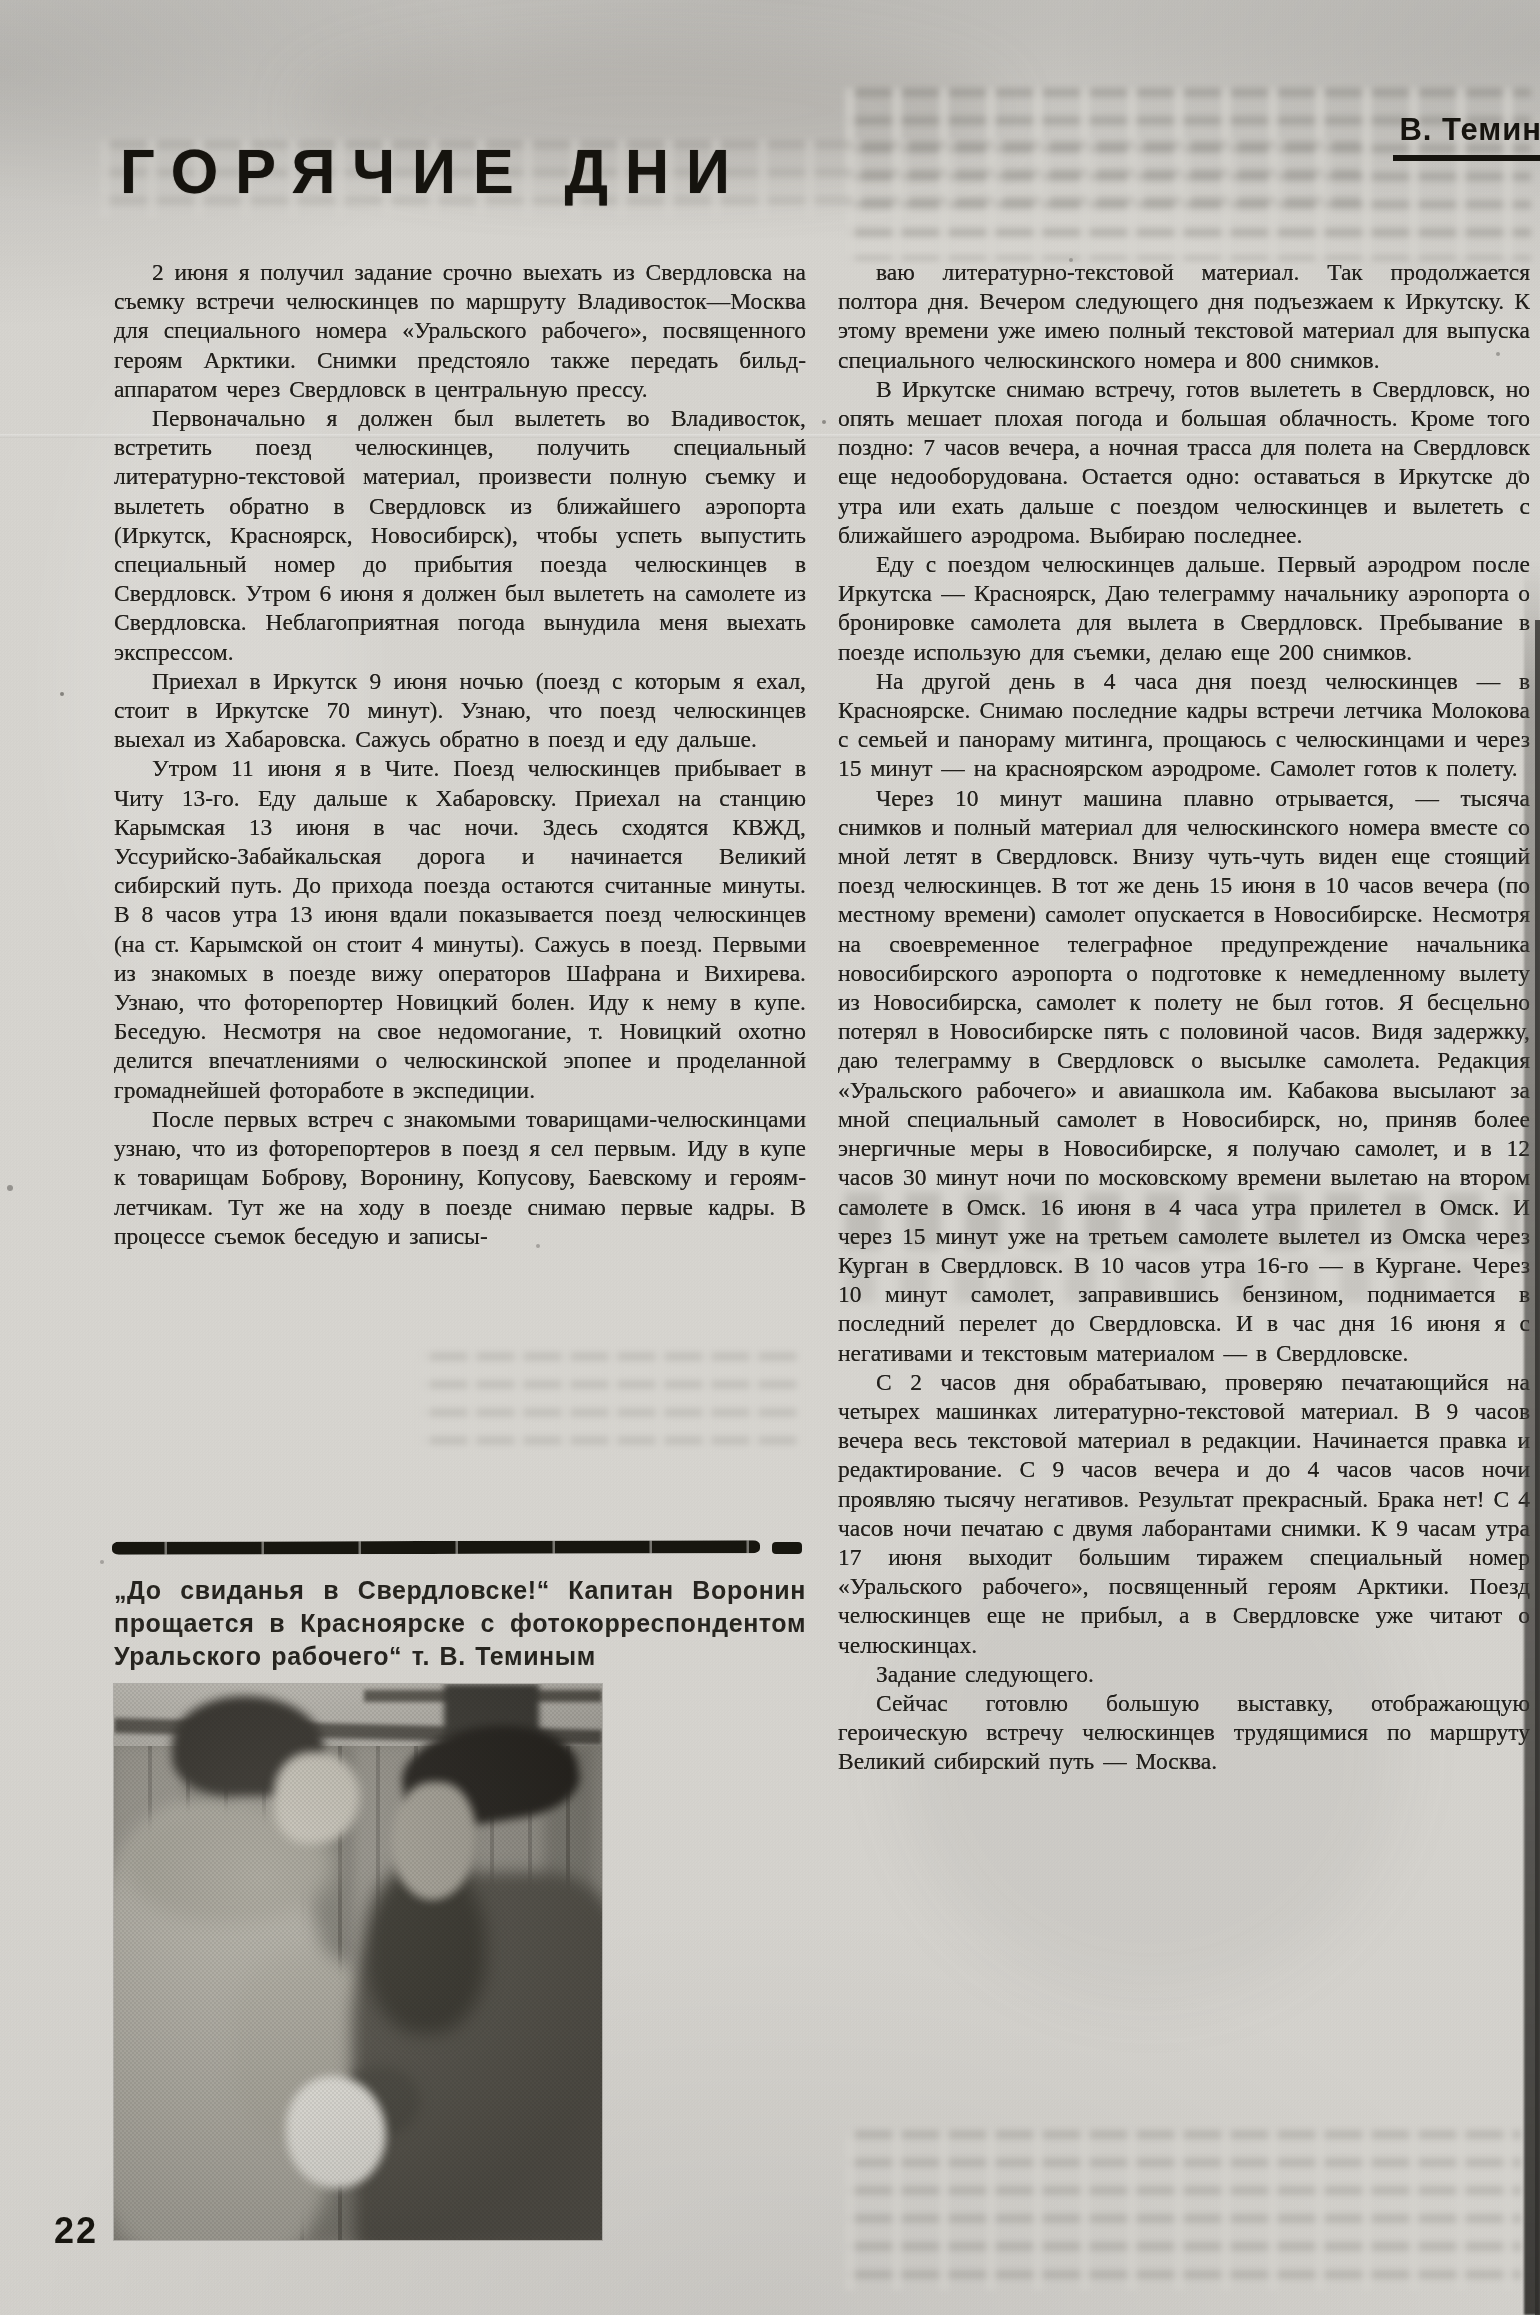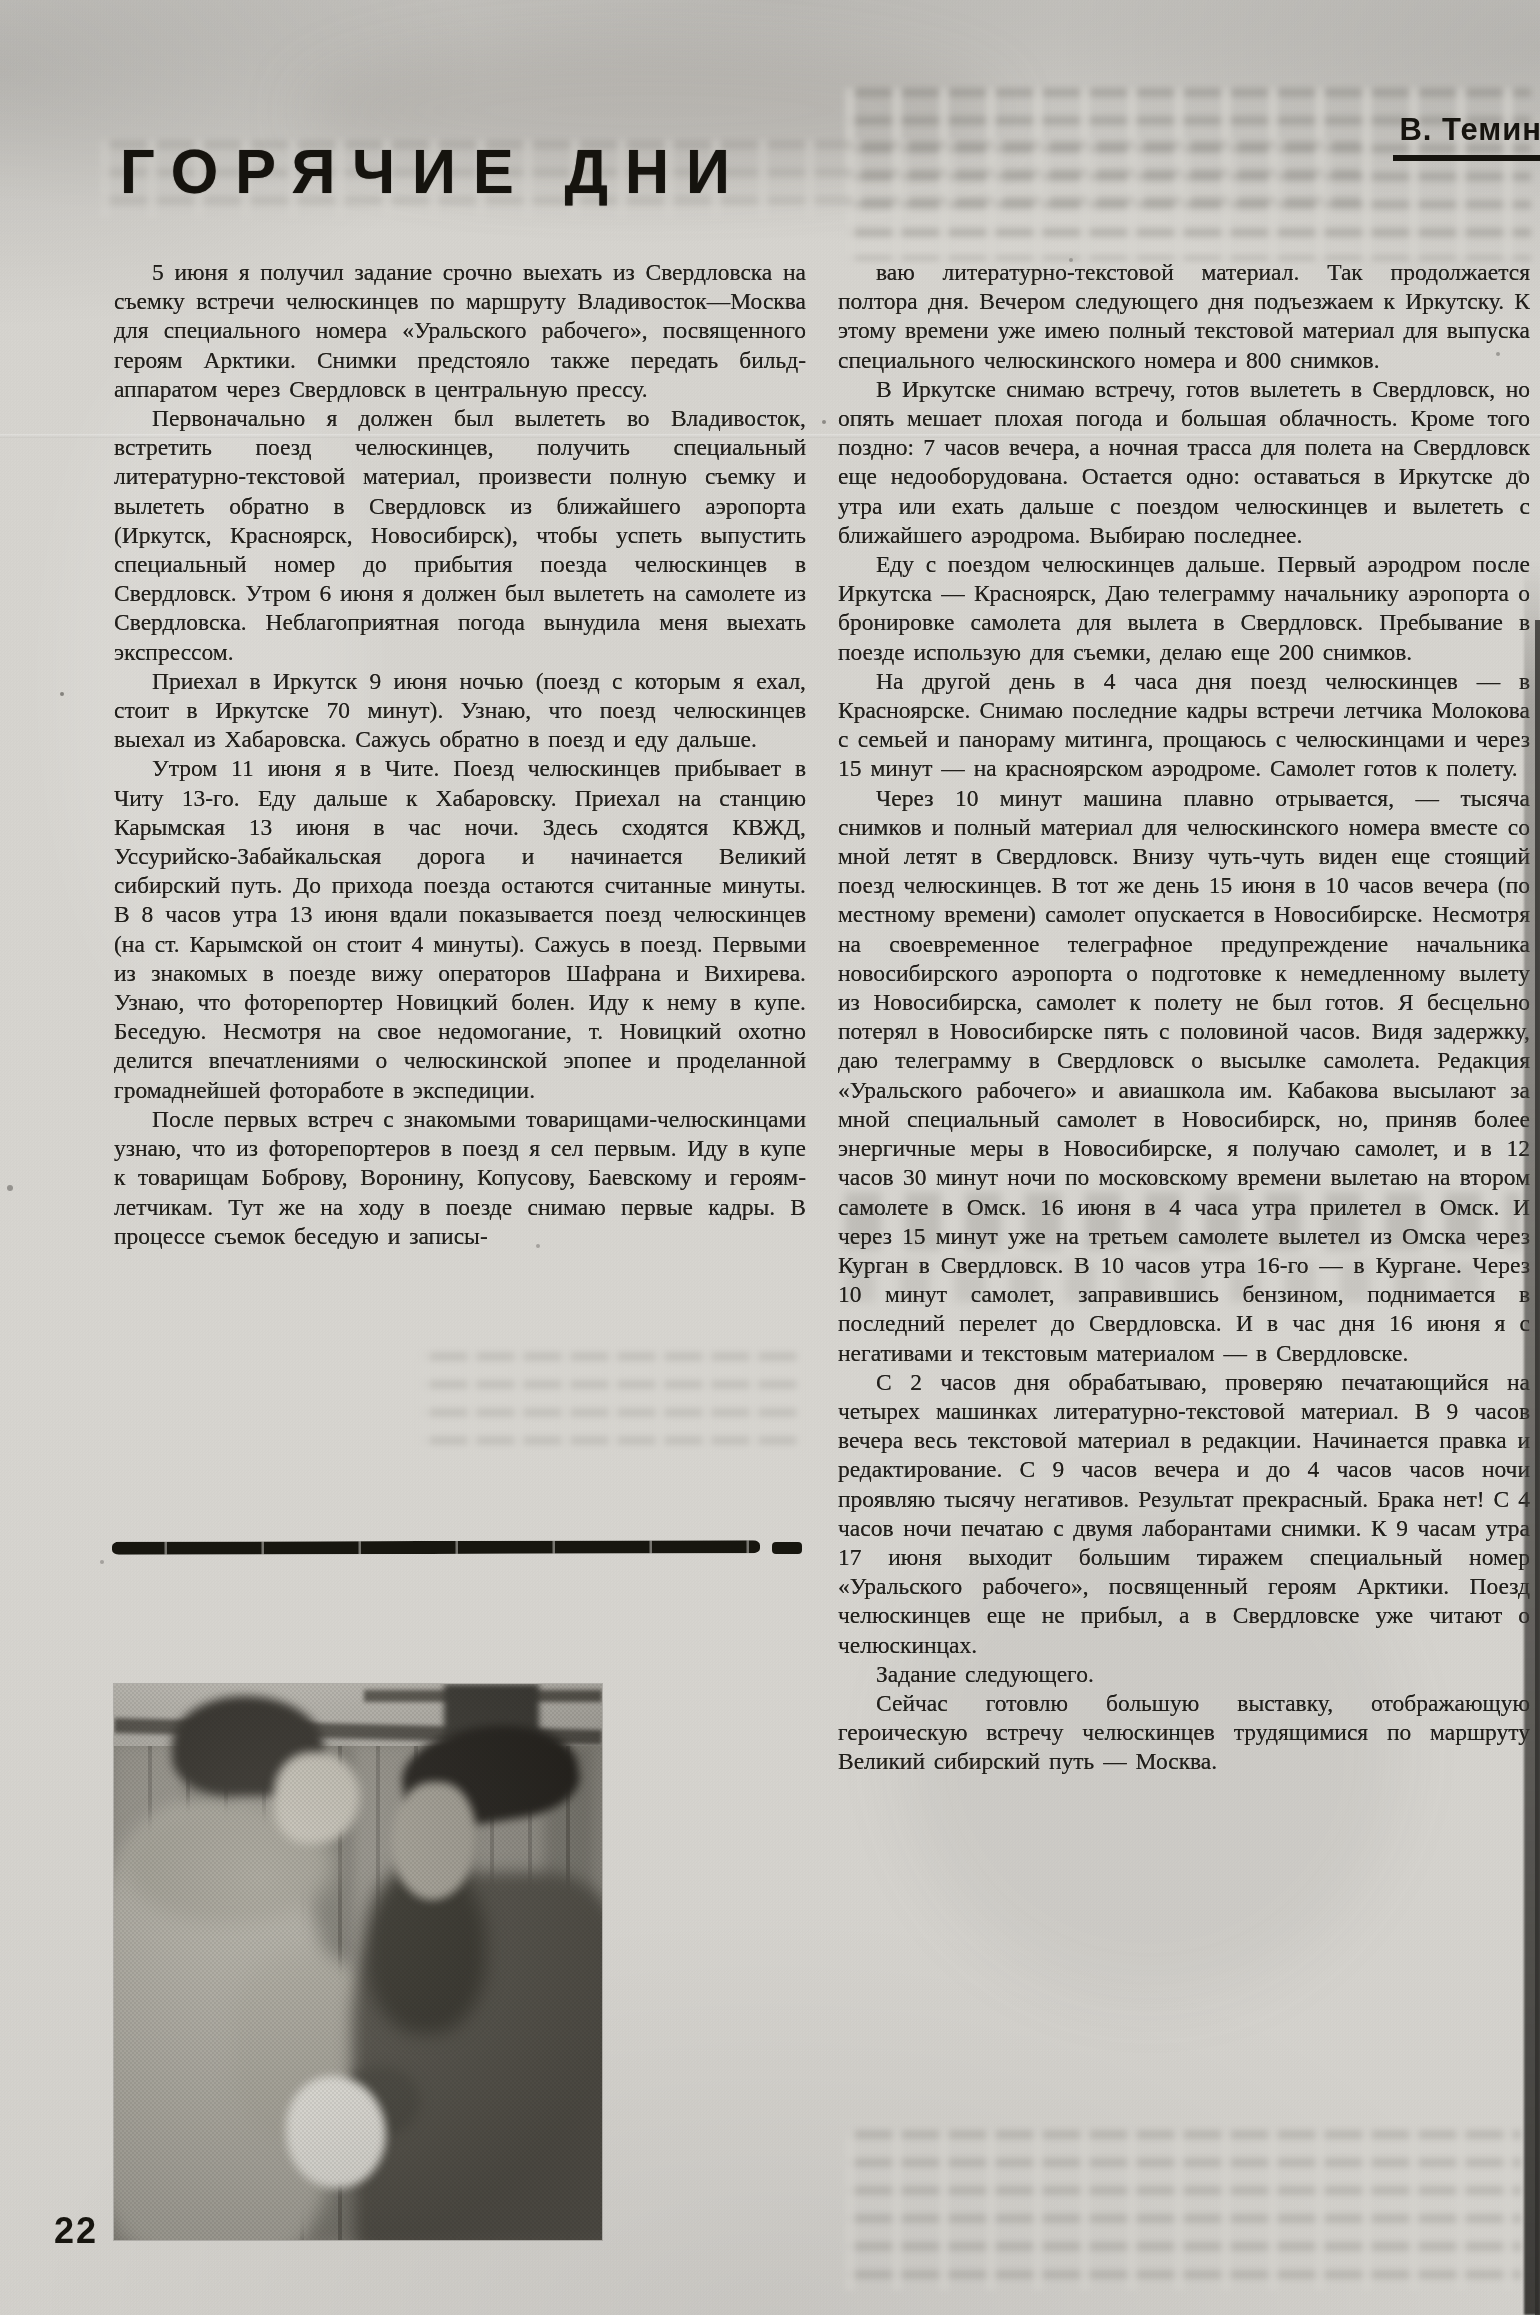--- a/index.html
+++ b/index.html
@@ -131,40 +131,41 @@
   <div class="ghost left-mid"></div>
   <div class="ghost bottom-right"></div>
   <div class="speck"></div>
   <div class="edge-right"></div>
   <div class="edge-right-line"></div>
 
   <div class="byline">В. Темин</div>
   <h1 class="title">ГОРЯЧИЕ ДНИ</h1>
 
   <div class="col col-left">
-    <p>5 июня я получил задание срочно выехать из Свердловска на съемку встречи челюскинцев по маршруту Владивосток—Москва для специального номера «Уральского рабочего», посвященного героям Арктики. Снимки предстояло также передать бильд-аппаратом через Свердловск в центральную прессу.</p>
+    <p>2 июня я получил задание срочно выехать из Свердловска на съемку встречи челюскинцев по маршруту Владивосток—Москва для специального номера «Уральского рабочего», посвященного героям Арктики. Снимки предстояло также передать бильд-аппаратом через Свердловск в центральную прессу.</p>
     <p>Первоначально я должен был вылететь во Владивосток, встретить поезд челюскинцев, получить специальный литературно-текстовой материал, произвести полную съемку и вылететь обратно в Свердловск из ближайшего аэропорта (Иркутск, Красноярск, Новосибирск), чтобы успеть выпустить специальный номер до прибытия поезда челюскинцев в Свердловск. Утром 6 июня я должен был вылететь на самолете из Свердловска. Неблагоприятная погода вынудила меня выехать экспрессом.</p>
     <p>Приехал в Иркутск 9 июня ночью (поезд с которым я ехал, стоит в Иркутске 70 минут). Узнаю, что поезд челюскинцев выехал из Хабаровска. Сажусь обратно в поезд и еду дальше.</p>
     <p>Утром 11 июня я в Чите. Поезд челюскинцев прибывает в Читу 13-го. Еду дальше к Хабаровску. Приехал на станцию Карымская 13 июня в час ночи. Здесь сходятся КВЖД, Уссурийско-Забайкальская дорога и начинается Великий сибирский путь. До прихода поезда остаются считанные минуты. В 8 часов утра 13 июня вдали показывается поезд челюскинцев (на ст. Карымской он стоит 4 минуты). Сажусь в поезд. Первыми из знакомых в поезде вижу операторов Шафрана и Вихирева. Узнаю, что фоторепортер Новицкий болен. Иду к нему в купе. Беседую. Несмотря на свое недомогание, т. Новицкий охотно делится впечатлениями о челюскинской эпопее и проделанной громаднейшей фотоработе в экспедиции.</p>
     <p>После первых встреч с знакомыми товарищами-челюскинцами узнаю, что из фоторепортеров в поезд я сел первым. Иду в купе к товарищам Боброву, Воронину, Копусову, Баевскому и героям-летчикам. Тут же на ходу в поезде снимаю первые кадры. В процессе съемок беседую и записы-</p>
   </div>
 
   <div class="col col-right">
     <p>ваю литературно-текстовой материал. Так продолжается полтора дня. Вечером следующего дня подъезжаем к Иркутску. К этому времени уже имею полный текстовой материал для выпуска специального челюскинского номера и 800 снимков.</p>
     <p>В Иркутске снимаю встречу, готов вылететь в Свердловск, но опять мешает плохая погода и большая облачность. Кроме того поздно: 7 часов вечера, а ночная трасса для полета на Свердловск еще недооборудована. Остается одно: оставаться в Иркутске до утра или ехать дальше с поездом челюскинцев и вылететь с ближайшего аэродрома. Выбираю последнее.</p>
     <p>Еду с поездом челюскинцев дальше. Первый аэродром после Иркутска — Красноярск, Даю телеграмму начальнику аэропорта о бронировке самолета для вылета в Свердловск. Пребывание в поезде использую для съемки, делаю еще 200 снимков.</p>
     <p>На другой день в 4 часа дня поезд челюскинцев — в Красноярске. Снимаю последние кадры встречи летчика Молокова с семьей и панораму митинга, прощаюсь с челюскинцами и через 15 минут — на красноярском аэродроме. Самолет готов к полету.</p>
     <p>Через 10 минут машина плавно отрывается, — тысяча снимков и полный материал для челюскинского номера вместе со мной летят в Свердловск. Внизу чуть-чуть виден еще стоящий поезд челюскинцев. В тот же день 15 июня в 10 часов вечера (по местному времени) самолет опускается в Новосибирске. Несмотря на своевременное телеграфное предупреждение начальника новосибирского аэропорта о подготовке к немедленному вылету из Новосибирска, самолет к полету не был готов. Я бесцельно потерял в Новосибирске пять с половиной часов. Видя задержку, даю телеграмму в Свердловск о высылке самолета. Редакция «Уральского рабочего» и авиашкола им. Кабакова высылают за мной специальный самолет в Новосибирск, но, приняв более энергичные меры в Новосибирске, я получаю самолет, и в 12 часов 30 минут ночи по московскому времени вылетаю на втором самолете в Омск. 16 июня в 4 часа утра прилетел в Омск. И через 15 минут уже на третьем самолете вылетел из Омска через Курган в Свердловск. В 10 часов утра 16-го — в Кургане. Через 10 минут самолет, заправившись бензином, поднимается в последний перелет до Свердловска. И в час дня 16 июня я с негативами и текстовым материалом — в Свердловске.</p>
     <p>С 2 часов дня обрабатываю, проверяю печатающийся на четырех машинках литературно-текстовой материал. В 9 часов вечера весь текстовой материал в редакции. Начинается правка и редактирование. С 9 часов вечера и до 4 часов часов ночи проявляю тысячу негативов. Результат прекрасный. Брака нет! С 4 часов ночи печатаю с двумя лаборантами снимки. К 9 часам утра 17 июня выходит большим тиражем специальный номер «Уральского рабочего», посвященный героям Арктики. Поезд челюскинцев еще не прибыл, а в Свердловске уже читают о челюскинцах.</p>
     <p>Задание следующего.</p>
     <p>Сейчас готовлю большую выставку, отображающую героическую встречу челюскинцев трудящимися по маршруту Великий сибирский путь — Москва.</p>
   </div>
 
   <div class="rule"></div>
   <div class="rule-seg"></div>
+  <div class="caption">„До свиданья в Свердловске!“ Капитан Воронин прощается в Красноярске с фотокорреспондентом Уральского рабочего“ т. В. Теминым</div>
 
   <div class="photo">
     <div class="blob ph-sky"></div>
     <div class="blob ph-beam2"></div>
     <div class="blob ph-beam"></div>
     <div class="blob ph-window"></div>
     <div class="blob ph-wall"></div>
     <div class="blob ph-wall2"></div>
     <div class="blob ph-coat"></div>
     <div class="blob ph-shoulder"></div>

